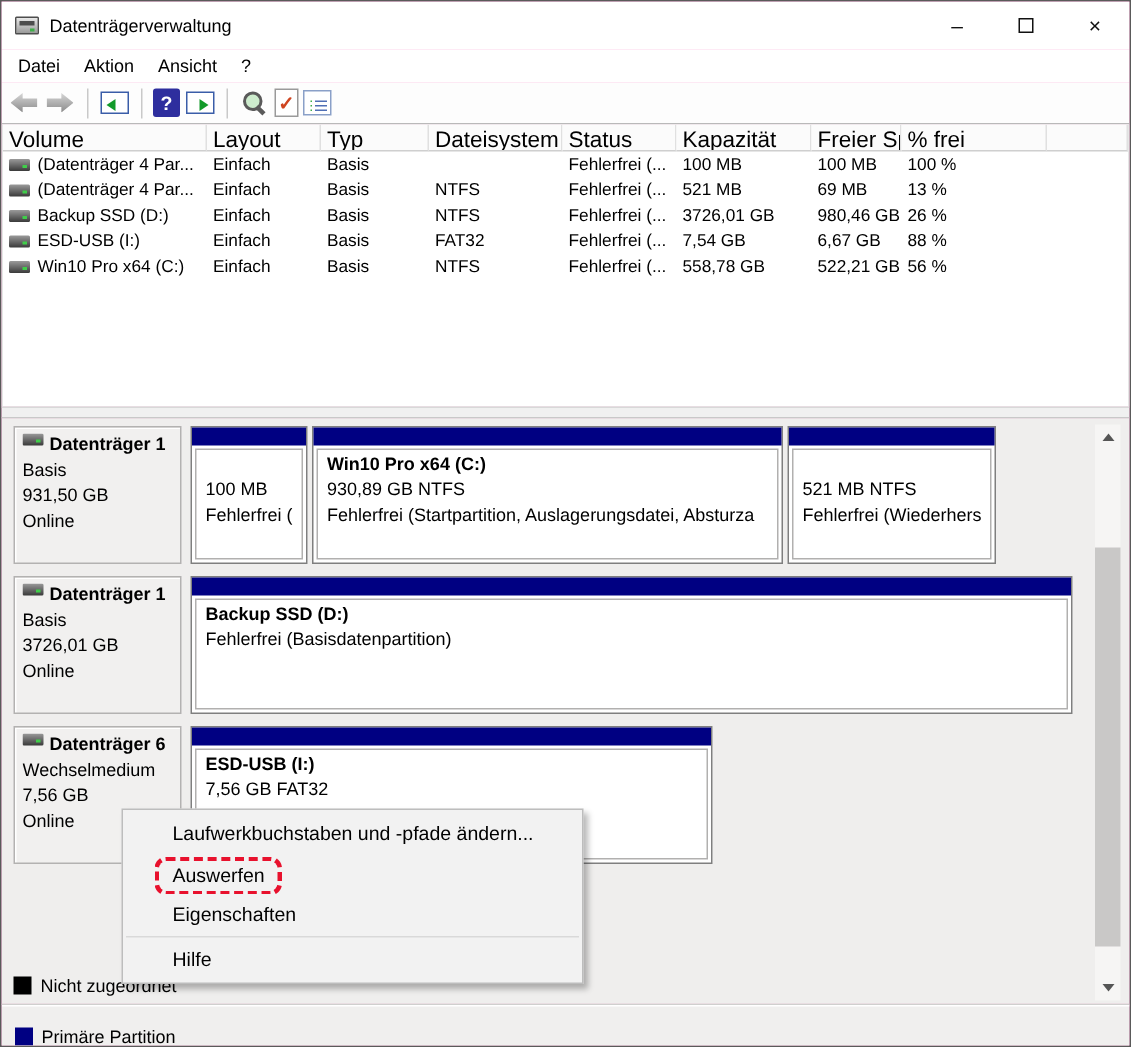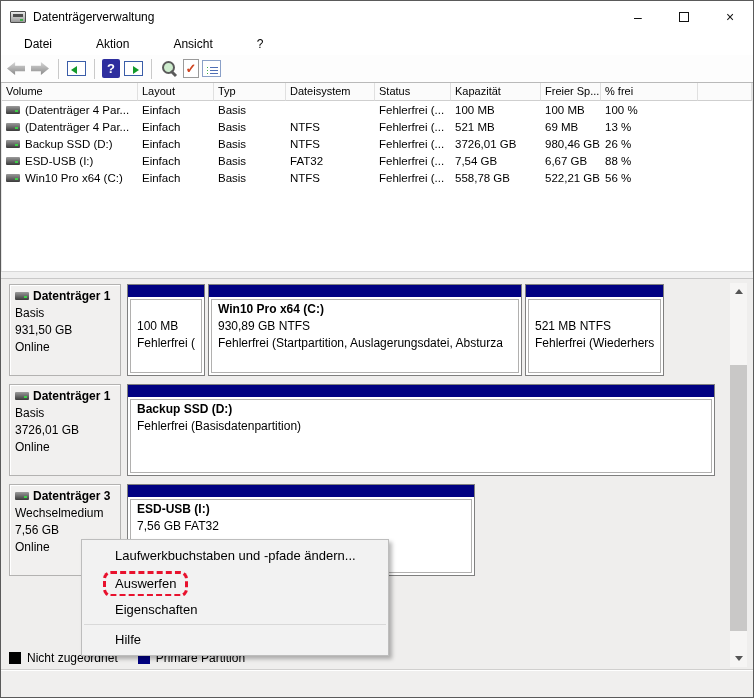--- a/index.html
+++ b/index.html
@@ -15,21 +15,21 @@
               position:relative; margin-right:7px; flex:none; border-radius:1px; }
   .app-icon::after { content:""; position:absolute; left:2px; top:2px; right:2px; height:3px; background:#4d4d4d; }
   .app-icon::before { content:""; position:absolute; right:2px; bottom:1px; width:3px; height:2px; background:#3fae49; }
   .win-title { font-size:12px; }
   .win-controls { margin-left:auto; display:flex; height:32px; }
   .win-btn { width:46px; height:32px; display:flex; align-items:center; justify-content:center;
              font-size:14px; color:#111; }
   .max-glyph { width:10px; height:10px; border:1px solid #111; display:inline-block; }
 
   
-  .menubar { height:22px; display:flex; align-items:center; padding-left:15px; background:#fff;gap:28px; }
+  .menubar { height:22px; display:flex; align-items:center; padding-left:3px; background:#fff; }
   .menu-item { padding:3px 8px; font-size:12px; }
 
   
   .toolbar { height:28px; display:flex; align-items:center; padding:2px 5px; gap:3px;
              background:#fdfdfd; border-bottom:1px solid #b9b9b9; }
   .tb-sep { width:1px; height:20px; background:#c9c9c9; margin:0 4px; flex:none; }
   .tb-icon { width:21px; height:21px; position:relative; display:flex; align-items:center;
              justify-content:center; flex:none; }
   .back-icon::before { content:""; position:absolute; left:1px; top:4px; width:18px; height:13px;
       background:linear-gradient(#d6d6d6,#8a8a8a);
@@ -56,47 +56,47 @@
       background:#4f6fb5; box-shadow:0 3px 0 #4f6fb5, 0 6px 0 #4f6fb5; }
   .properties-list-icon::after { content:""; position:absolute; left:4px; top:6px; width:1px; height:1px;
       background:#3fae49; box-shadow:0 3px 0 #3fae49, 0 6px 0 #3fae49; }
 
   
   .list-panel { height:188px; background:#fff; overflow:hidden; border-left:1px solid #e6e6e6;
                 border-right:1px solid #e6e6e6; }
   .vt-grid { display:grid; grid-template-columns:136px 76px 72px 89px 76px 90px 60px 97px 1fr; }
   .vt-header { height:18px; }
   .vt-hcell { background:#fbfbfb; border-right:1px solid #e0e0e0; border-bottom:1px solid #cfcfcf;
-              padding:2px 4px; font-size:11px; white-space:nowrap; overflow:hidden; }
+              padding:2px 4px; font-size:15px; white-space:nowrap; overflow:hidden; }
   .vt-row { height:17px; }
   .vt-cell { padding:1px 4px; font-size:11.5px; white-space:nowrap; overflow:hidden; display:flex; align-items:center; }
   .drive-icon { width:14px; height:8px; background:linear-gradient(#9a9a9a,#3a3a3a); border-radius:1px;
                 margin-right:5px; position:relative; flex:none; }
   .drive-icon::after { content:""; position:absolute; right:2px; bottom:2px; width:3px; height:2px; background:#3fce49; }
 
   
   .splitter { height:8px; background:#f0f0f0; border-top:1px solid #d8d8d8; border-bottom:1px solid #c8c8c8; }
 
   
   .graph-panel { height:390px; background:#efeeed; position:relative; padding:5px 0 0 8px; }
   .disk-row { display:flex; height:92px; margin-bottom:8px; }
   .disk-label { width:112px; flex:none; border:1px solid #b3b2b1; background:#f1f0ef; padding:4px 5px;
                 box-shadow:inset 1px 1px 0 #fff; }
-  .disk-label-title { display:flex; align-items:center; font-weight:bold; white-space:nowrap; overflow:hidden; }
+  .disk-label-title { display:flex; font-weight:bold; white-space:nowrap; overflow:hidden; }
   .disk-label-title .drive-icon { margin-right:4px; }
   .disk-label-line { margin-top:3px; white-space:nowrap; overflow:hidden; }
   .parts { display:flex; gap:3px; margin-left:6px; }
   .part { border:1px solid #7f7f7f; background:#fff; display:flex; flex-direction:column; height:92px; }
   .part-bar { height:12px; flex:none; }
   .part-body { flex:1; margin:2px; border:1px solid #b1b0af; padding:2px 6px; overflow:hidden; }
   .part-title { font-weight:bold; height:17px; white-space:nowrap; overflow:hidden; }
   .part-line { height:17px; white-space:nowrap; overflow:hidden; }
 
   
-  .legend { position:absolute; left:8px; bottom:3px; display:flex; align-items:center; gap:20px; height:16px; }
+  .legend { position:absolute; left:8px; bottom:3px; display:flex; align-items:center; gap:20px; height:16px;flex-direction:column; }
   .legend-item { display:flex; align-items:center; }
   .legend-swatch { width:12px; height:12px; margin-right:6px; flex:none; }
 
   
   .v-scrollbar { position:absolute; right:6px; top:4px; bottom:2px; width:17px; background:#f6f5f4; }
   .sb-btn { height:17px; display:flex; align-items:center; justify-content:center; }
   .sb-up { position:absolute; top:0; left:0; right:0; }
   .sb-down { position:absolute; bottom:0; left:0; right:0; }
   .sb-up::after { content:""; border:4px solid transparent; border-bottom:5px solid #555; margin-top:-4px; }
   .sb-down::after { content:""; border:4px solid transparent; border-top:5px solid #555; margin-bottom:-4px; }
@@ -294,21 +294,21 @@
                 <div class="part-title">Backup SSD  (D:)</div>
                 <div class="part-line">Fehlerfrei (Basisdatenpartition)</div>
               </div>
             </div>
           </div>
         </div>
         <div class="disk-row">
           <div class="disk-label">
             <div class="disk-label-title">
               <span class="drive-icon"></span>
-              <span>Datenträger 3</span>
+              <span>Datenträger 6</span>
             </div>
             <div class="disk-label-line">Wechselmedium</div>
             <div class="disk-label-line">7,56 GB</div>
             <div class="disk-label-line">Online</div>
           </div>
           <div class="parts">
             <div class="part" style="width: 348px;">
               <div class="part-bar" style="background: rgb(0, 0, 130);"></div>
               <div class="part-body">
                 <div class="part-title">ESD-USB  (I:)</div>

